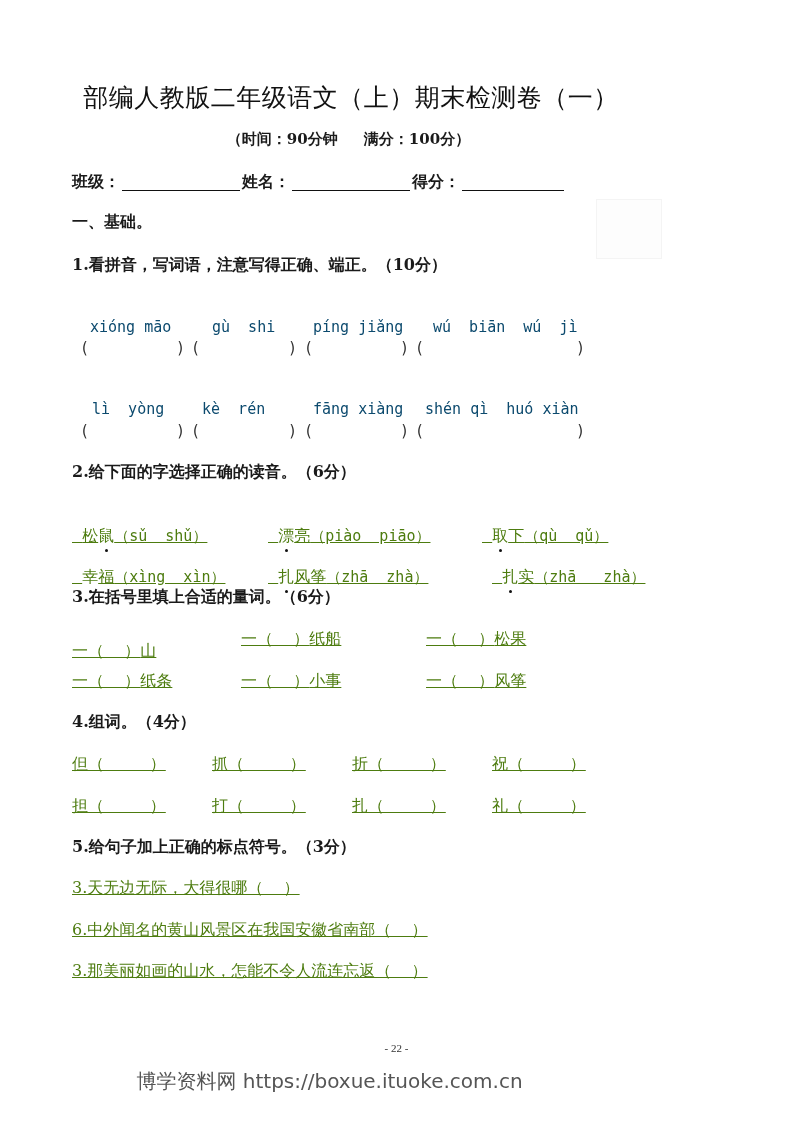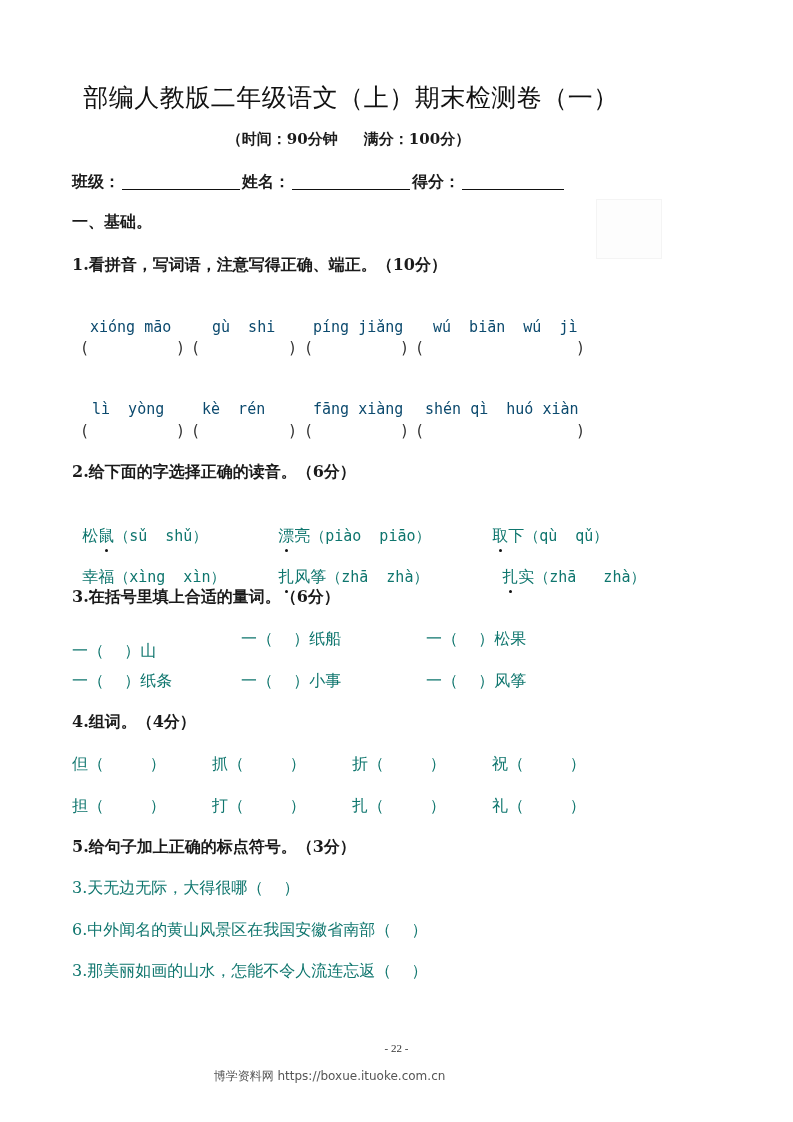--- a/index.html
+++ b/index.html
@@ -10,36 +10,36 @@
   }
   .abs { position: absolute; white-space: pre; }
   .title {
     left: 0; width: 702px; top: 82px; text-align: center;
     font-size: 25px; line-height: 32px; letter-spacing: 0.5px; color: #111;
   }
   .subtitle {
     left: 0; width: 697px; top: 128px; text-align: center;
     font-size: 15px; font-weight: bold; line-height: 22px;
   }
-  .info-row { left: 72px; top: 170px; font-size: 16px; font-weight: bold; line-height: 24px; display: flex; align-items: center; }
+  .info-row { left: 72px; top: 170px; font-size: 16px; font-weight: bold; line-height: 24px; display: flex; align-items: flex-end; }
   .info-row .blank { display: inline-block; border-bottom: 1.2px solid #111; height: 18px; margin: 0 2px 3px 2px; }
   .sec-head { left: 72px; font-size: 16px; font-weight: bold; line-height: 24px; }
   .q-head { left: 72px; font-size: 16px; font-weight: bold; line-height: 24px; }
   .pinyin { font-family: "DejaVu Sans Mono", "Liberation Mono", monospace; font-size: 15px; line-height: 22px; color: #0c4a6e; margin-top: 20px; }
   .paren { font-family: "DejaVu Sans Mono", "Liberation Mono", monospace; font-size: 15px; line-height: 22px; color: #333; }
-  .item { font-size: 16px; line-height: 24px; color: #0f766e; }
+  .item { font-size: 16px; line-height: 24px; color: #4d7c0f; text-decoration: underline; }
   .item .py { font-family: "DejaVu Sans Mono", "Liberation Mono", monospace; font-size: 15px; }
   .dotted { position: relative; display: inline-block; }
   .dotted::after {
     content: ""; position: absolute; left: 50%; bottom: -4px; width: 3px; height: 3px;
     margin-left: -1.5px; background: #111; border-radius: 50%;
   }
   .faint-box { left: 596px; top: 199px; width: 64px; height: 58px; border: 1px solid #f4f4f4; background: #fdfdfd; }
   .page-num { left: 0; width: 793px; top: 1042px; text-align: center; font-size: 11px; font-family: "Liberation Serif", serif; color: #333; }
-  .footer { left: 0; width: 659px; top: 1068px; text-align: center; font-size: 12px; font-family: "DejaVu Sans", sans-serif; color: #555; }
+  .footer { left: 0; width: 659px; top: 1068px; text-align: center; font-size: 20px; font-family: "DejaVu Sans", sans-serif; color: #555; }
 </style>
 </head>
 <body>
 
 <div class="abs title">部编人教版二年级语文（上）期末检测卷（一）</div>
 <div class="abs subtitle">（时间：90分钟     满分：100分）</div>
 
 <div class="abs info-row">
   <span>班级：</span>
   <span class="blank" style="width:118px"></span>

